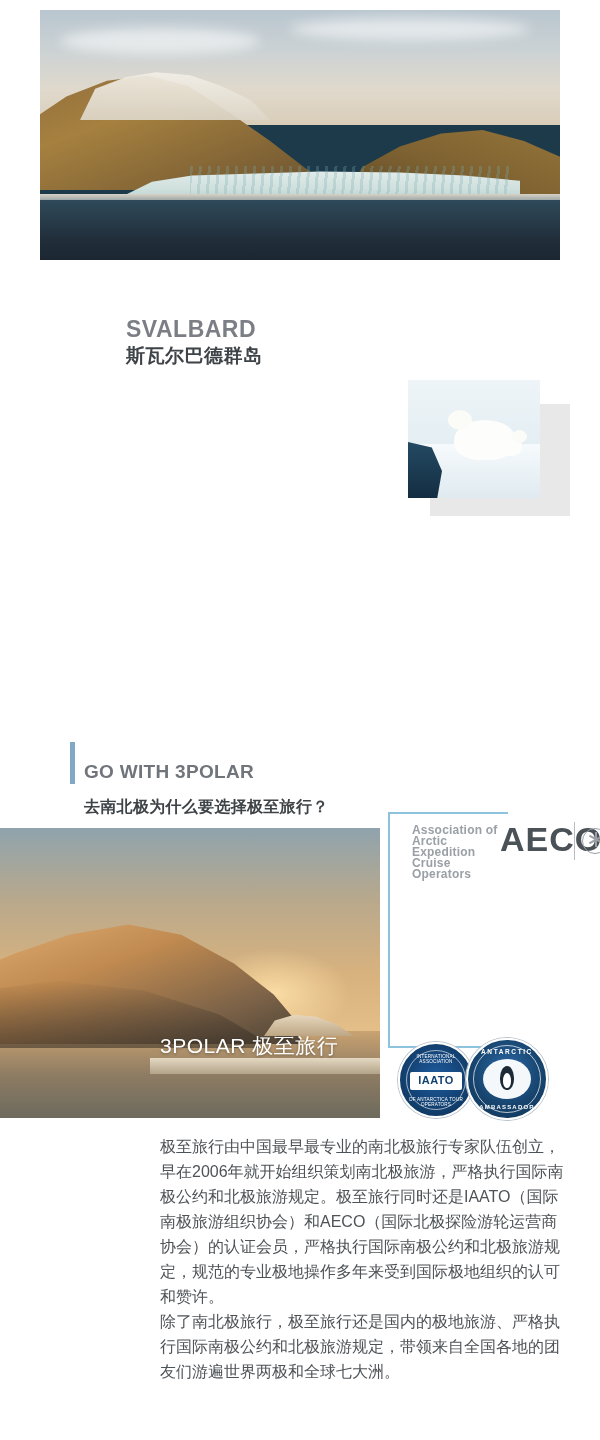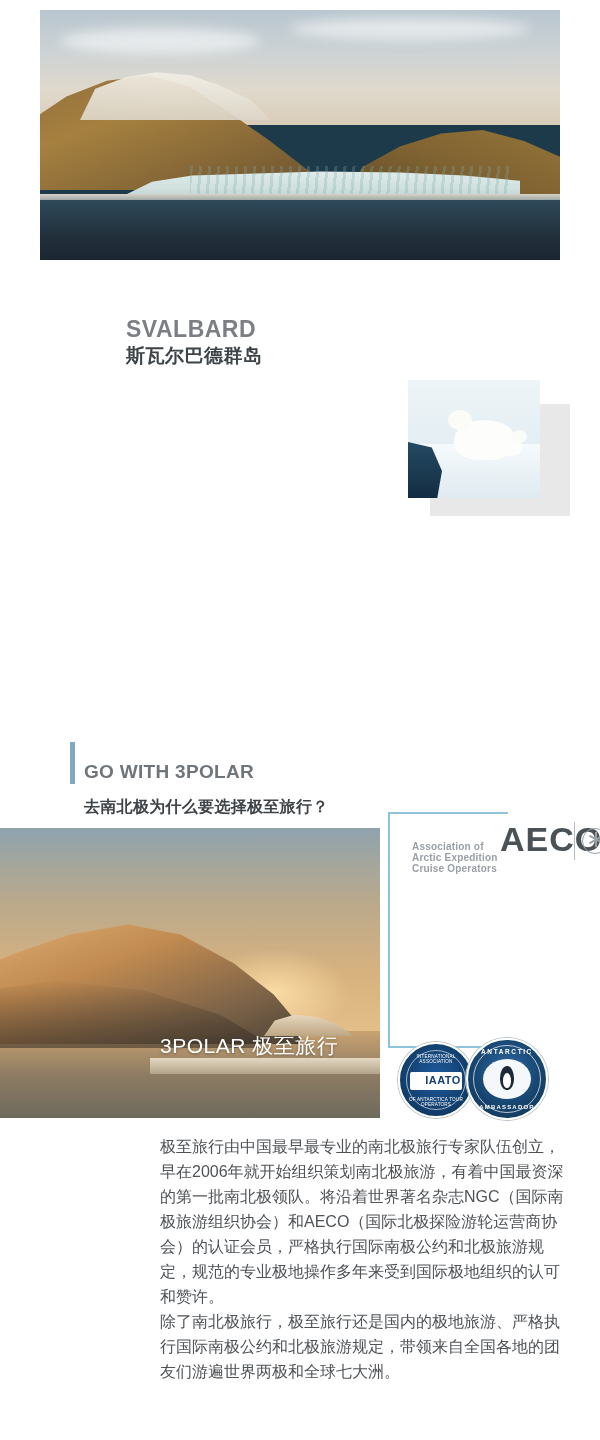--- a/index.html
+++ b/index.html
@@ -247,26 +247,25 @@
   
   .aeco-wrap {
     position: absolute;
     left: 412px; top: 820px;
     width: 188px; height: 60px;
   }
   .aeco-sub {
     position: absolute;
     left: 0; top: 5px;
     width: 86px;
-    font-size: 10px;
+    font-size: 12px;
     line-height: 11px;
     font-weight: bold;
     color: #9aa0a6;
     letter-spacing: 0.2px;
-    margin-top: 16px;
   }
   .aeco-main {
     position: absolute;
     left: 88px; top: 0px;
     font-size: 34px;
     font-weight: bold;
     color: #4b5257;
     letter-spacing: 1px;
   }
   .aeco-divider {
@@ -333,21 +332,20 @@
   }
   .iaato-text {
     position: absolute;
     left: 0; top: 30px;
     width: 72px;
     text-align: center;
     font-size: 11px;
     font-weight: bold;
     color: #12406f;
     letter-spacing: 0.5px;
-    padding-left: 7px;
   }
   .iaato-top {
     position: absolute;
     left: 0; top: 10px; width: 72px;
     text-align: center;
     font-size: 4.6px;
     color: #ffffff;
     letter-spacing: 0.2px;
   }
   .iaato-bot {
@@ -508,17 +506,17 @@
     <div class="amb-ring"></div>
     <div class="amb-top">ANTARCTIC</div>
     <div class="amb-inner"></div>
     <div class="amb-peng"></div>
     <div class="amb-bot">AMBASSADOR</div>
   </div>
 
   <div class="polar-title">3POLAR 极至旅行</div>
 
   <div class="body-copy">
-    <p>极至旅行由中国最早最专业的南北极旅行专家队伍创立，早在2006年就开始组织策划南北极旅游，有着中国最资深的第一批南北极领队。将沿着世界著名杂志NGC（国际南极旅游组织协会）和AECO（国际北极探险游轮运营商协会）的认证会员，严格执行国际南极公约和北极旅游规定，规范的专业极地操作多年来受到国际极地组织的认可和赞许。</p>
+    <p>极至旅行由中国最早最专业的南北极旅行专家队伍创立，早在2006年就开始组织策划南北极旅游，严格执行国际南极公约和北极旅游规定。极至旅行同时还是IAATO（国际南极旅游组织协会）和AECO（国际北极探险游轮运营商协会）的认证会员，严格执行国际南极公约和北极旅游规定，规范的专业极地操作多年来受到国际极地组织的认可和赞许。</p>
     <p>除了南北极旅行，极至旅行还是国内的极地旅游、严格执行国际南极公约和北极旅游规定，带领来自全国各地的团友们游遍世界两极和全球七大洲。</p>
   </div>
 
 </div>
 
 </body></html>

